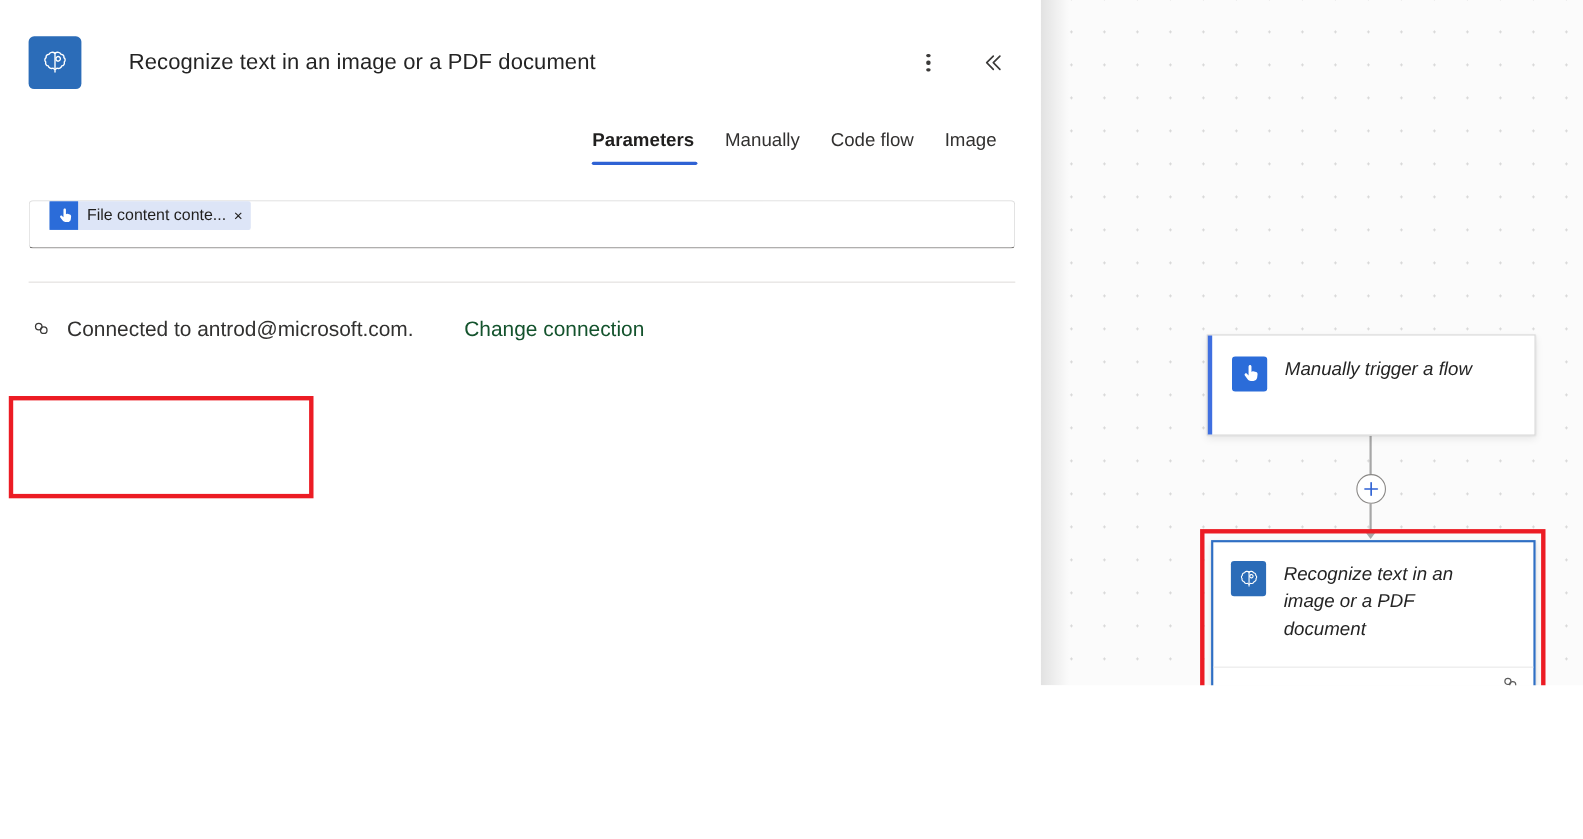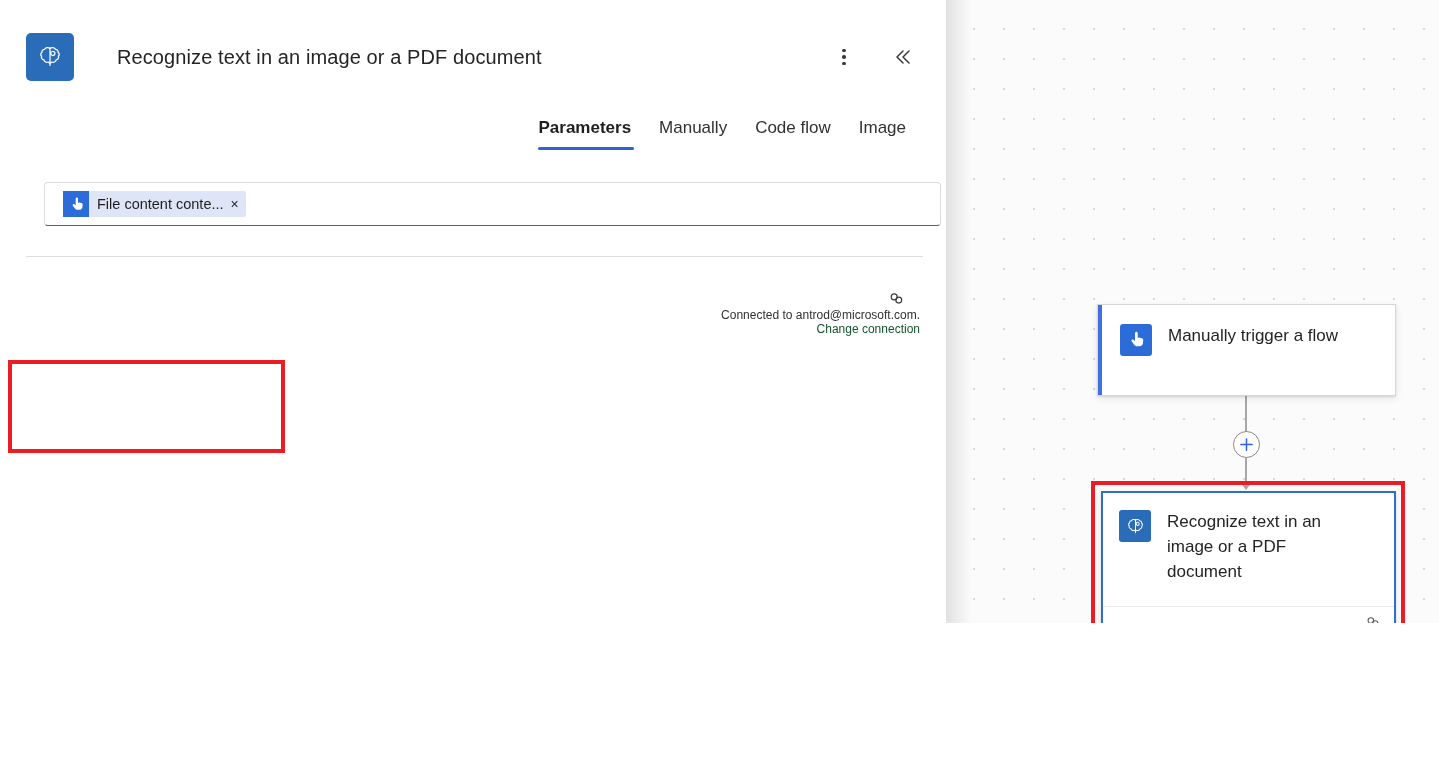--- a/index.html
+++ b/index.html
@@ -143,23 +143,21 @@
 
   .token-input {
     position: relative;
     width: 897px;
     height: 44px;
     border: 1px solid #dcdcdc;
     border-bottom: 1px solid #605e5c;
     border-radius: 4px;
     background: #ffffff;
     display: flex;
-    align-items: center;
     padding: 0 10px;
-    margin-left: 18px;
   }
 
   .token {
     display: inline-flex;
     align-items: center;
     height: 26px;
     background: #dde5f7;
     border-radius: 2px;
     padding-right: 7px;
     max-width: 230px;
@@ -192,26 +190,25 @@
 
   .divider {
     width: 897px;
     height: 1px;
     background: #e1dfdd;
     margin-top: 30px;
   }
 
   .conn-row {
     display: flex;
-    align-items: flex-end;
+    align-items: flex-start;
     margin-top: 32px;
     padding-left: 2px;
-    font-size: 12px;
+    font-size: 19px;
     color: #323130;
-    flex-direction: column;
   }
   .conn-icon { margin-right: 14px; display: flex; align-items: center; color: #3b3a39; }
   .conn-text { white-space: nowrap; }
   .conn-link {
     margin-left: 46px;
     color: #14532d;
     text-decoration: none;
     cursor: pointer;
     white-space: nowrap;
   }
@@ -231,20 +228,21 @@
   
   .canvas {
     position: relative;
     flex: 1;
     height: 623px;
     background-color: #fbfbfb;
     background-image: radial-gradient(circle, #d8d8d8 1px, transparent 1.1px);
     background-size: 30px 30px;
     background-position: 13px 14px;
     overflow: hidden;
+    font-style: italic;
   }
   .canvas::before {
     content: "";
     position: absolute;
     left: 0; top: 0; bottom: 0;
     width: 26px;
     background: linear-gradient(to right, rgba(0,0,0,0.10), rgba(0,0,0,0));
     pointer-events: none;
     z-index: 3;
   }

